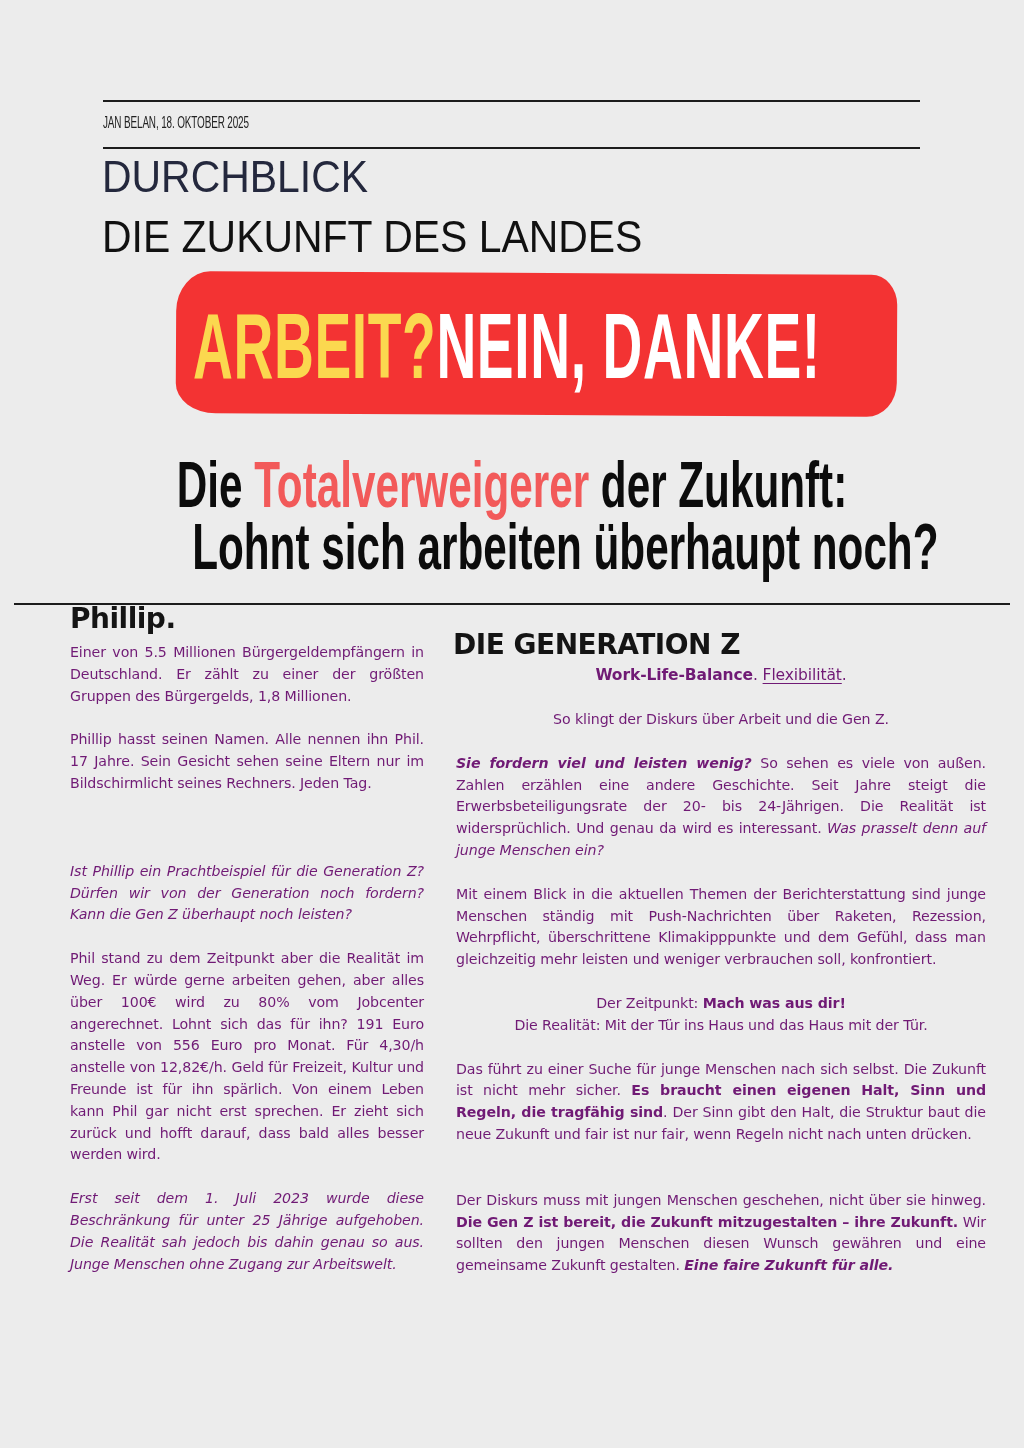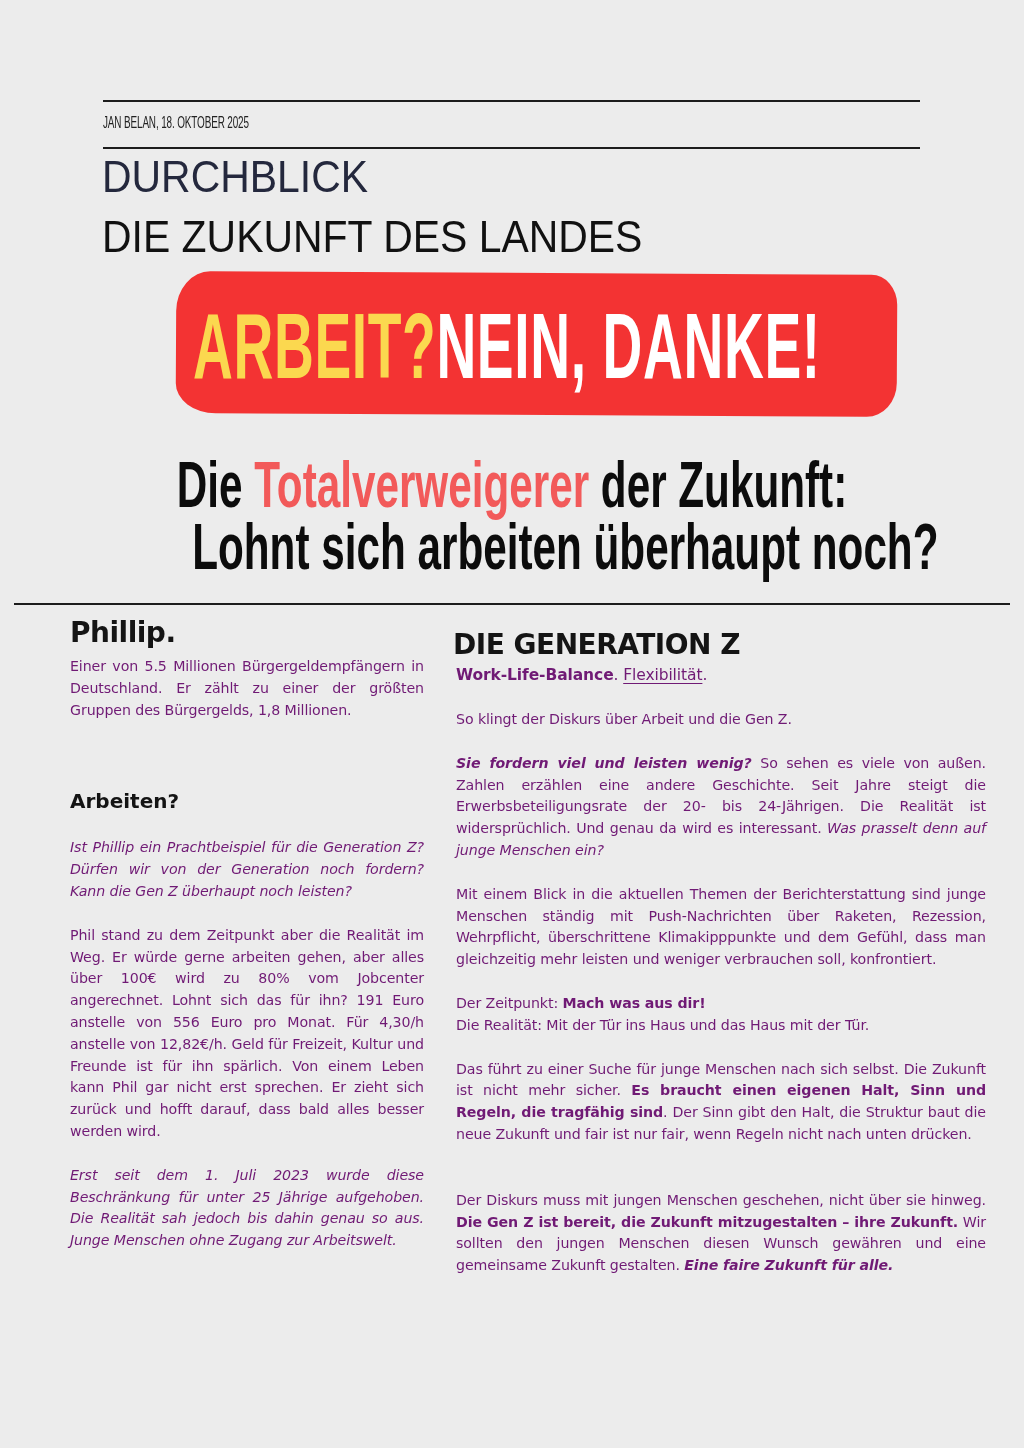--- a/index.html
+++ b/index.html
@@ -60,21 +60,21 @@
   .headline span.inner {
     display: inline-block;
     transform: scaleX(0.66); transform-origin: center top;
     white-space: nowrap;
   }
   .headline .accent { color: #f25a5a; }
   .h1 { top: 454px; }
   .h2 { top: 516px; }
 
   .col { position: absolute; }
-  .col-left { left: 70px; top: 614px; width: 354px; }
+  .col-left { left: 70px; top: 600px; width: 354px; }
   .col-right { left: 456px; top: 626px; width: 530px; }
 
   .sec-title {
     font-family: "DejaVu Sans", sans-serif;
     font-weight: bold; font-size: 28px; color: #141414;
     letter-spacing: -0.5px; margin: 0; line-height: 38px;
   }
   .sub-title {
     font-family: "DejaVu Sans", sans-serif;
     font-weight: bold; font-size: 20px; color: #141414;
@@ -85,21 +85,21 @@
     font-size: 14.2px; line-height: 21.8px;
     text-align: justify;
     color: #701a75;
     letter-spacing: -0.1px;
   }
   .gap-lg { height: 22px; }
   .gap-xl { height: 44px; }
   .italic { font-style: italic; }
   .bold { font-weight: bold; }
   .ul { text-decoration: underline; text-underline-offset: 3px; }
-  .left-align { text-align: left; }
+  .left-align { text-align: center; }
 </style>
 </head>
 <body>
 
 <div class="rule" style="left:103px; top:100px; width:817px; height:2px;"></div>
 <div class="byline">JAN BELAN, 18. OKTOBER 2025</div>
 <div class="rule" style="left:103px; top:147px; width:817px; height:2px;"></div>
 
 <div class="masthead">DURCHBLICK</div>
 <div class="kicker">DIE ZUKUNFT DES LANDES</div>
@@ -116,22 +116,22 @@
   <span class="inner">Lohnt sich arbeiten überhaupt noch?</span>
 </div>
 
 <div class="rule" style="left:14px; top:603px; width:996px; height:2px;"></div>
 
 <div class="col col-left">
   <h2 class="sec-title">Phillip.</h2>
   <div style="height:4px"></div>
   <p>Einer von 5.5 Millionen Bürgergeldempfängern in Deutschland. Er zählt zu einer der größten Gruppen des Bürgergelds, 1,8 Millionen.</p>
   <div class="gap-lg"></div>
+  <p>Phillip hasst seinen Namen. Alle nennen ihn Phil. 17 Jahre. Sein Gesicht sehen seine Eltern nur im Bildschirmlicht seines Rechners. Jeden Tag.</p>
   <div class="gap-xl"></div>
-  <h3 class="sub-title">Arbeiten?</h3>
   <div class="gap-lg"></div>
   <p class="italic">Ist Phillip ein Prachtbeispiel für die Generation Z? Dürfen wir von der Generation noch fordern? Kann die Gen Z überhaupt noch leisten?</p>
   <div class="gap-lg"></div>
   <p>Phil stand zu dem Zeitpunkt aber die Realität im Weg. Er würde gerne arbeiten gehen, aber alles über 100€ wird zu 80% vom Jobcenter angerechnet. Lohnt sich das für ihn? 191 Euro anstelle von 556 Euro pro Monat. Für 4,30/h anstelle von 12,82€/h. Geld für Freizeit, Kultur und Freunde ist für ihn spärlich. Von einem Leben kann Phil gar nicht erst sprechen. Er zieht sich zurück und hofft darauf, dass bald alles besser werden wird.</p>
   <div class="gap-lg"></div>
   <p class="italic">Erst seit dem 1. Juli 2023 wurde diese Beschränkung für unter 25 Jährige aufgehoben. Die Realität sah jedoch bis dahin genau so aus. Junge Menschen ohne Zugang zur Arbeitswelt.</p>
 </div>
 
 <div class="col col-right">
   <h2 class="sec-title" style="margin-left:-3px;">DIE GENERATION Z</h2>

